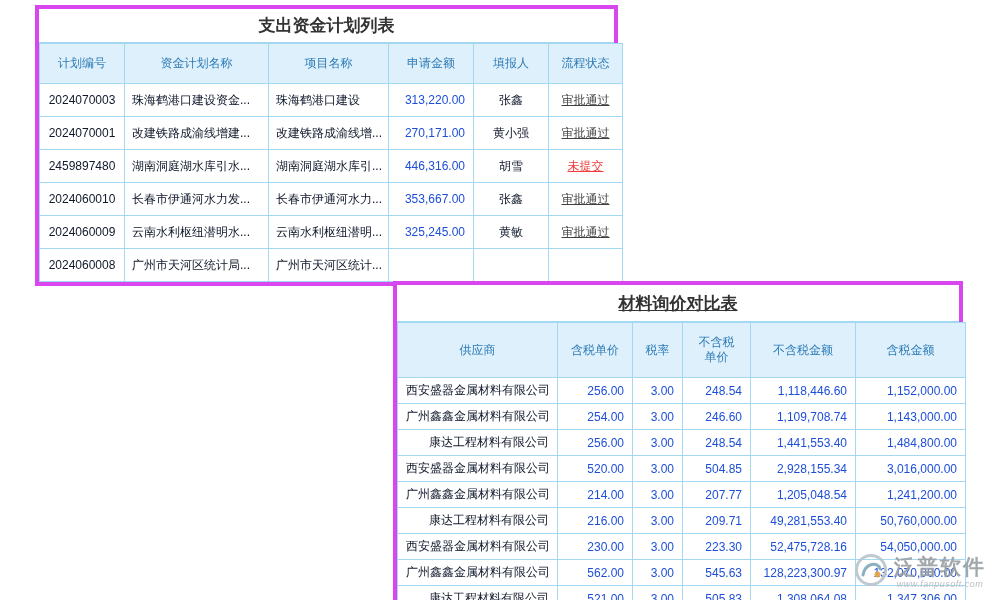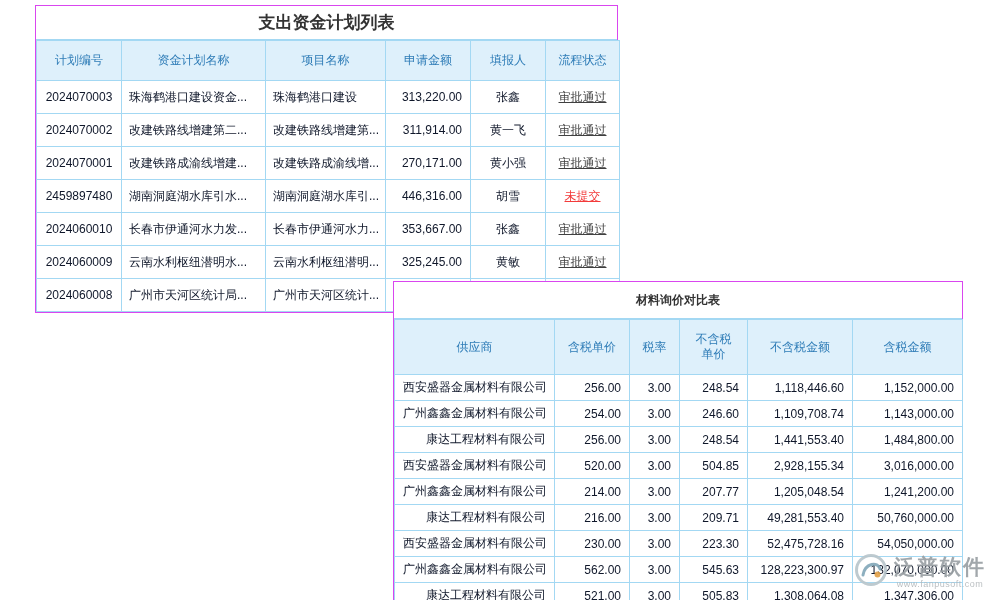--- a/index.html
+++ b/index.html
@@ -6,33 +6,33 @@
   html,body { width: 1000px; height: 600px; }
   body {
     position: relative;
     background: #ffffff;
     overflow: hidden;
     font-family: "Liberation Sans", "DejaVu Sans", sans-serif;
   }
   .card {
     position: absolute;
     background: #ffffff;
-    border: 1px solid #d946ef;
+    border: 4px solid #d946ef;
   }
   #plan-card  { left: 35px;  top: 5px;   width: 583px; z-index: 1; }
   #quote-card { left: 393px; top: 281px; width: 570px; z-index: 5; }
   .card-title {
     text-align: center;
     font-weight: bold;
     color: #333333;
     border-bottom: 1px solid #a3d8f3;
     background: #ffffff;
   }
   #plan-card .card-title  { height: 34px; line-height: 34px; font-size: 17px; }
-  #quote-card .card-title { height: 37px; line-height: 37px; font-size: 12px; }
+  #quote-card .card-title { height: 37px; line-height: 37px; font-size: 17px; text-decoration: underline; }
   table { border-collapse: collapse; table-layout: fixed; width: 100%; }
   th, td {
     border: 1px solid #a3d8f3;
     font-size: 12px;
     overflow: hidden;
   }
   th {
     background: #def0fb;
     color: #2e7cb7;
     font-weight: normal;
@@ -40,21 +40,21 @@
     white-space: normal;
     line-height: 1.25;
     padding: 12px;
   }
   #plan-card th  { height: 36px; }
   #quote-card th { height: 52px; }
   td { white-space: nowrap; background: #ffffff; }
   #plan-card td  { height: 33px; }
   #quote-card td { height: 26px; }
   .link   { color: #0f172a; }
-  .num    { color: #0f172a; text-align: right; padding-right: 8px; }
+  .num    { color: #1d4ed8; text-align: right; padding-right: 8px; }
   .center { text-align: center; }
   .left   { text-align: left; padding-left: 7px; text-overflow: ellipsis; }
   .right  { text-align: right; padding-right: 8px; padding-left: 8px; }
   .status-green { color: #404040; text-decoration: underline; }
   .status-red   { color: #f23b3b; text-decoration: underline; }
   .watermark {
     position: absolute;
     right: 14px;
     bottom: 8px;
     z-index: 10;
@@ -68,20 +68,21 @@
     font-size: 21px;
     font-weight: bold;
     color: #9aa0a4;
     letter-spacing: 2px;
     line-height: 1.1;
   }
   .wm-url {
     font-size: 9px;
     color: #b5babd;
     letter-spacing: 0.5px;
+    font-style: italic;
   }
 </style>
 </head>
 <body>
 
 <div class="card" id="plan-card">
   <div class="card-title">支出资金计划列表</div>
   <table>
     <colgroup>
       <col style="width:85px">
@@ -104,28 +105,20 @@
     <tbody id="plan-tbody">
         <tr>
           <td class="link center">2024070003</td>
           <td class="link left">珠海鹤港口建设资金...</td>
           <td class="link left">珠海鹤港口建设</td>
           <td class="num">313,220.00</td>
           <td class="link center">张鑫</td>
           <td class="center status-green">审批通过</td>
         </tr>
         <tr>
-          <td class="link center">2024070002</td>
-          <td class="link left">改建铁路线增建第二...</td>
-          <td class="link left">改建铁路线增建第...</td>
-          <td class="num">311,914.00</td>
-          <td class="link center">黄一飞</td>
-          <td class="center status-green">审批通过</td>
-        </tr>
-        <tr>
           <td class="link center">2024070001</td>
           <td class="link left">改建铁路成渝线增建...</td>
           <td class="link left">改建铁路成渝线增...</td>
           <td class="num">270,171.00</td>
           <td class="link center">黄小强</td>
           <td class="center status-green">审批通过</td>
         </tr>
         <tr>
           <td class="link center">2459897480</td>
           <td class="link left">湖南洞庭湖水库引水...</td>

